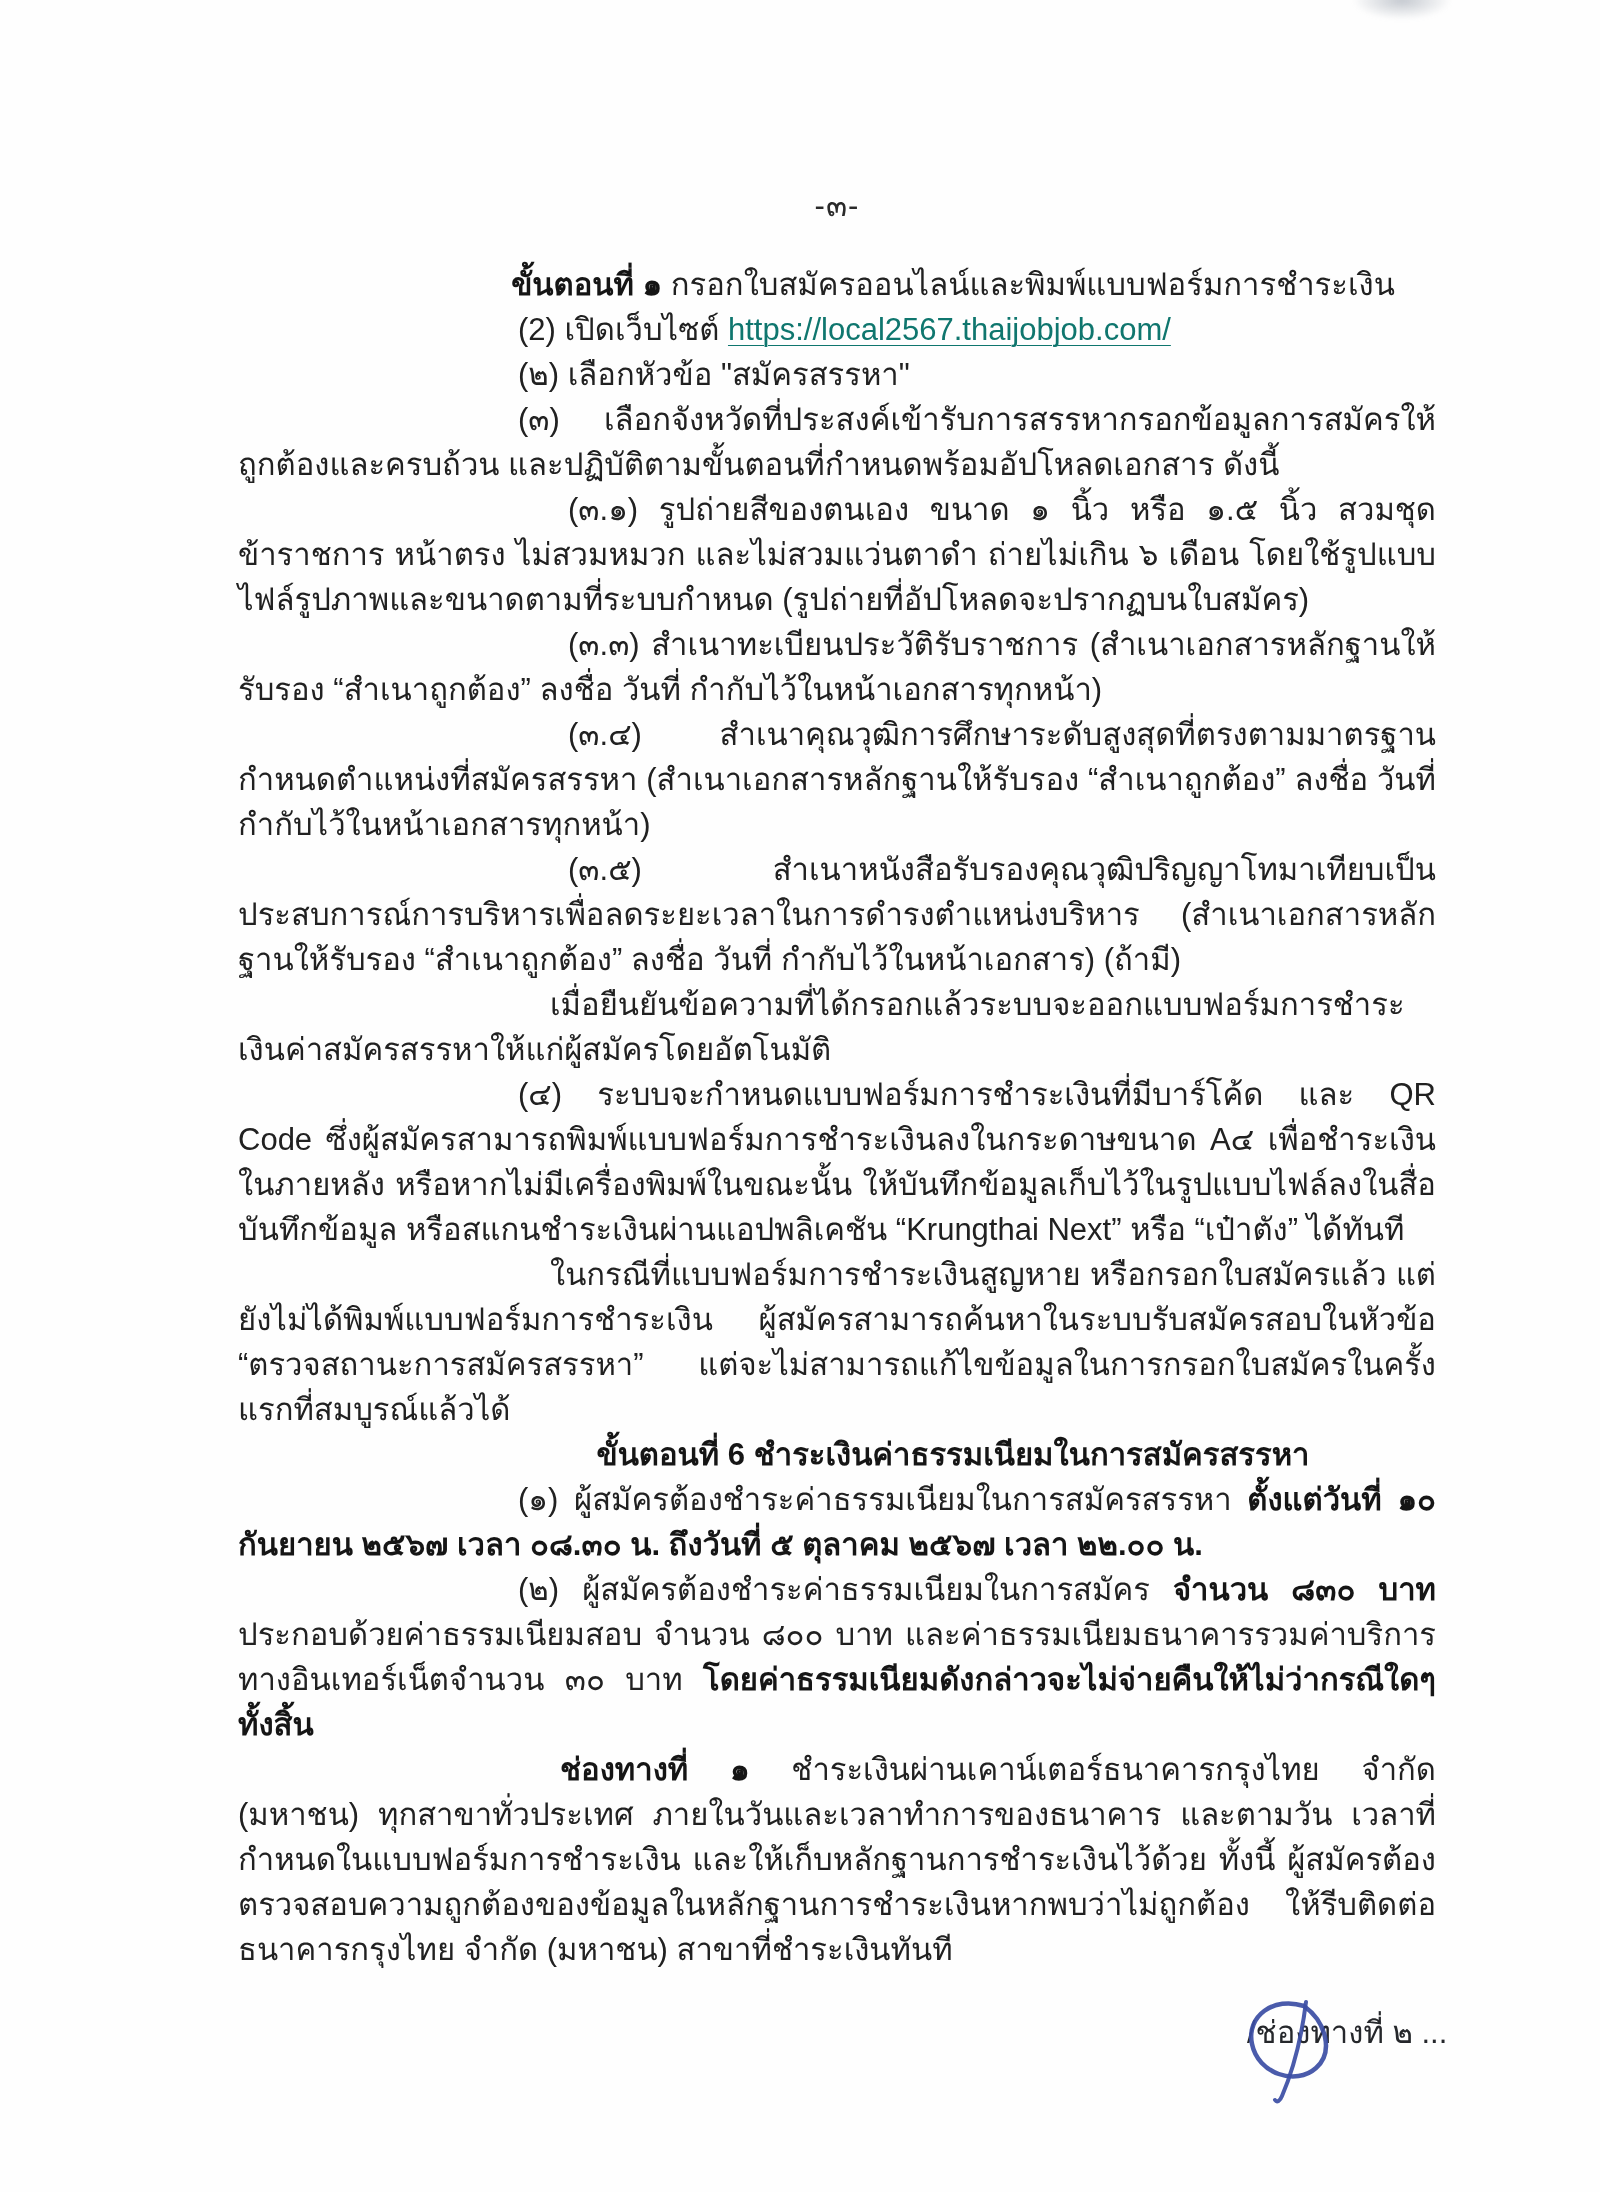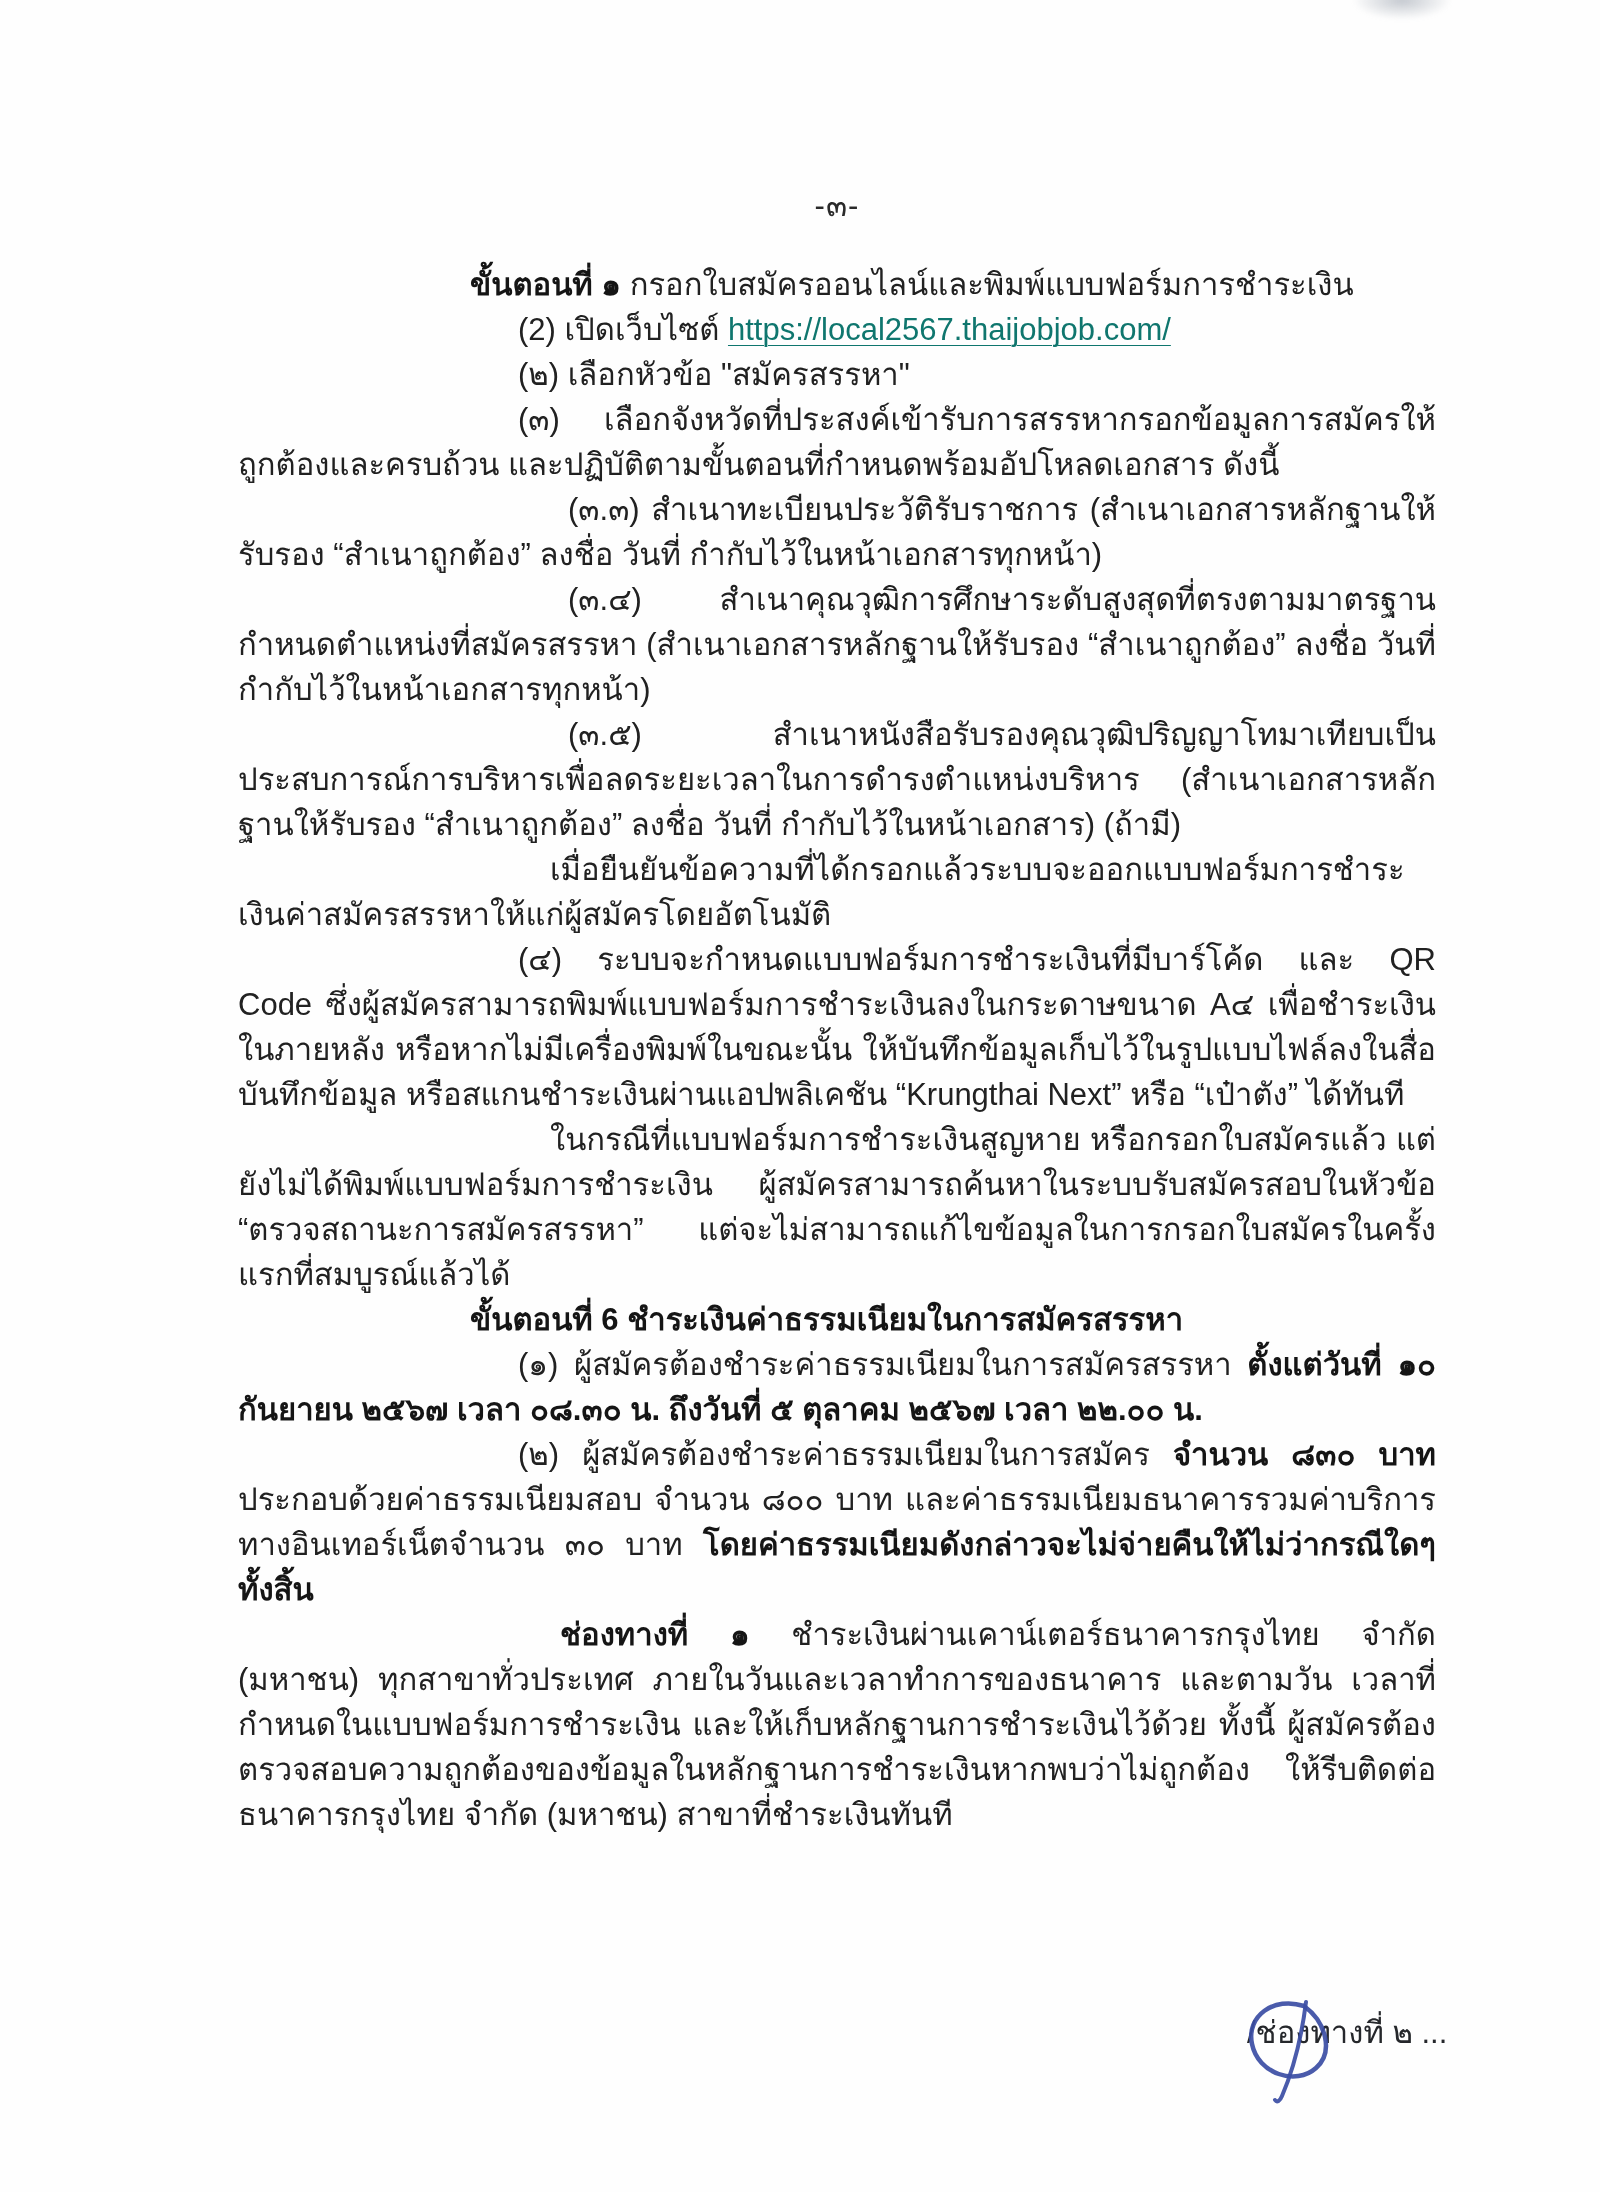--- a/index.html
+++ b/index.html
@@ -20,21 +20,21 @@
     position:absolute;left:238px;top:183px;width:1198px;
     font-size:31px;line-height:45px;color:#212121;
   }
   .page-number{
     text-align:center;letter-spacing:1px;margin-bottom:34px;color:#2a2a2a;
   }
   .para{
     text-align:justify;
     overflow-wrap:break-word;
   }
-  .para.lv-heading{text-indent:232px;text-align:left;}
+  .para.lv-heading{text-indent:232px;text-align:center;}
   .para.lv-item{text-indent:280px;}
   .para.lv-sub{text-indent:330px;}
   .para.lv-deep{text-indent:312px;}
   .para.lv-channel{text-indent:322px;}
   .b{font-weight:bold;color:#151515;}
   .link{
     color:#0f766e;text-decoration:underline;text-underline-offset:5px;
     text-decoration-thickness:1px;cursor:pointer;
   }
   .footer-note{
@@ -49,20 +49,21 @@
 <div class="sheet"></div>
 <div class="smudge"></div>
 
 <div class="doc">
   <div class="page-number">-๓-</div>
   <div id="paragraphs">
       <div class="para lv-heading"><span class="b">ขั้นตอนที่ ๑ </span><span>กรอกใบสมัครออนไลน์และพิมพ์แบบฟอร์มการชำระเงิน</span></div>
       <div class="para lv-item"><span>(2) เปิดเว็บไซต์ </span><a class="link" href="#">https://local2567.thaijobjob.com/</a></div>
       <div class="para lv-item"><span>(๒) เลือกหัวข้อ "สมัครสรรหา"</span></div>
       <div class="para lv-item"><span>(๓) เลือกจังหวัดที่ประสงค์เข้ารับการสรรหากรอกข้อมูลการสมัครให้ถูกต้องและครบถ้วน และปฏิบัติตามขั้นตอนที่กำหนดพร้อมอัปโหลดเอกสาร ดังนี้</span></div>
+      <div class="para lv-sub"><span>(๓.๑) รูปถ่ายสีของตนเอง ขนาด ๑ นิ้ว หรือ ๑.๕ นิ้ว สวมชุดข้าราชการ หน้าตรง ไม่สวมหมวก และไม่สวมแว่นตาดำ ถ่ายไม่เกิน ๖ เดือน โดยใช้รูปแบบไฟล์รูปภาพและขนาดตามที่ระบบกำหนด (รูปถ่ายที่อัปโหลดจะปรากฏบนใบสมัคร)</span></div>
       <div class="para lv-sub"><span>(๓.๓) สำเนาทะเบียนประวัติรับราชการ (สำเนาเอกสารหลักฐานให้รับรอง “สำเนาถูกต้อง” ลงชื่อ วันที่ กำกับไว้ในหน้าเอกสารทุกหน้า)</span></div>
       <div class="para lv-sub"><span>(๓.๔) สำเนาคุณวุฒิการศึกษาระดับสูงสุดที่ตรงตามมาตรฐานกำหนดตำแหน่งที่สมัครสรรหา (สำเนาเอกสารหลักฐานให้รับรอง “สำเนาถูกต้อง” ลงชื่อ วันที่ กำกับไว้ในหน้าเอกสารทุกหน้า)</span></div>
       <div class="para lv-sub"><span>(๓.๕) สำเนาหนังสือรับรองคุณวุฒิปริญญาโทมาเทียบเป็นประสบการณ์การบริหารเพื่อลดระยะเวลาในการดำรงตำแหน่งบริหาร (สำเนาเอกสารหลักฐานให้รับรอง “สำเนาถูกต้อง” ลงชื่อ วันที่ กำกับไว้ในหน้าเอกสาร) (ถ้ามี)</span></div>
       <div class="para lv-deep"><span>เมื่อยืนยันข้อความที่ได้กรอกแล้วระบบจะออกแบบฟอร์มการชำระเงินค่าสมัครสรรหาให้แก่ผู้สมัครโดยอัตโนมัติ</span></div>
       <div class="para lv-item"><span>(๔) ระบบจะกำหนดแบบฟอร์มการชำระเงินที่มีบาร์โค้ด และ QR Code ซึ่งผู้สมัครสามารถพิมพ์แบบฟอร์มการชำระเงินลงในกระดาษขนาด A๔ เพื่อชำระเงินในภายหลัง หรือหากไม่มีเครื่องพิมพ์ในขณะนั้น ให้บันทึกข้อมูลเก็บไว้ในรูปแบบไฟล์ลงในสื่อบันทึกข้อมูล หรือสแกนชำระเงินผ่านแอปพลิเคชัน “Krungthai Next” หรือ “เป๋าตัง” ได้ทันที</span></div>
       <div class="para lv-deep"><span>ในกรณีที่แบบฟอร์มการชำระเงินสูญหาย หรือกรอกใบสมัครแล้ว แต่ยังไม่ได้พิมพ์แบบฟอร์มการชำระเงิน ผู้สมัครสามารถค้นหาในระบบรับสมัครสอบในหัวข้อ “ตรวจสถานะการสมัครสรรหา” แต่จะไม่สามารถแก้ไขข้อมูลในการกรอกใบสมัครในครั้งแรกที่สมบูรณ์แล้วได้</span></div>
       <div class="para lv-heading"><span class="b">ขั้นตอนที่ 6 ชำระเงินค่าธรรมเนียมในการสมัครสรรหา</span></div>
       <div class="para lv-item"><span>(๑) ผู้สมัครต้องชำระค่าธรรมเนียมในการสมัครสรรหา </span><span class="b">ตั้งแต่วันที่ ๑๐ กันยายน ๒๕๖๗ เวลา ๐๘.๓๐ น. ถึงวันที่ ๕ ตุลาคม ๒๕๖๗ เวลา ๒๒.๐๐ น.</span></div>
       <div class="para lv-item"><span>(๒) ผู้สมัครต้องชำระค่าธรรมเนียมในการสมัคร </span><span class="b">จำนวน ๘๓๐ บาท</span><span> ประกอบด้วยค่าธรรมเนียมสอบ จำนวน ๘๐๐ บาท และค่าธรรมเนียมธนาคารรวมค่าบริการทางอินเทอร์เน็ตจำนวน ๓๐ บาท </span><span class="b">โดยค่าธรรมเนียมดังกล่าวจะไม่จ่ายคืนให้ไม่ว่ากรณีใดๆ ทั้งสิ้น</span></div>
       <div class="para lv-channel"><span class="b">ช่องทางที่ ๑ </span><span>ชำระเงินผ่านเคาน์เตอร์ธนาคารกรุงไทย จำกัด (มหาชน) ทุกสาขาทั่วประเทศ ภายในวันและเวลาทำการของธนาคาร และตามวัน เวลาที่กำหนดในแบบฟอร์มการชำระเงิน และให้เก็บหลักฐานการชำระเงินไว้ด้วย ทั้งนี้ ผู้สมัครต้องตรวจสอบความถูกต้องของข้อมูลในหลักฐานการชำระเงินหากพบว่าไม่ถูกต้อง ให้รีบติดต่อธนาคารกรุงไทย จำกัด (มหาชน) สาขาที่ชำระเงินทันที</span></div>

